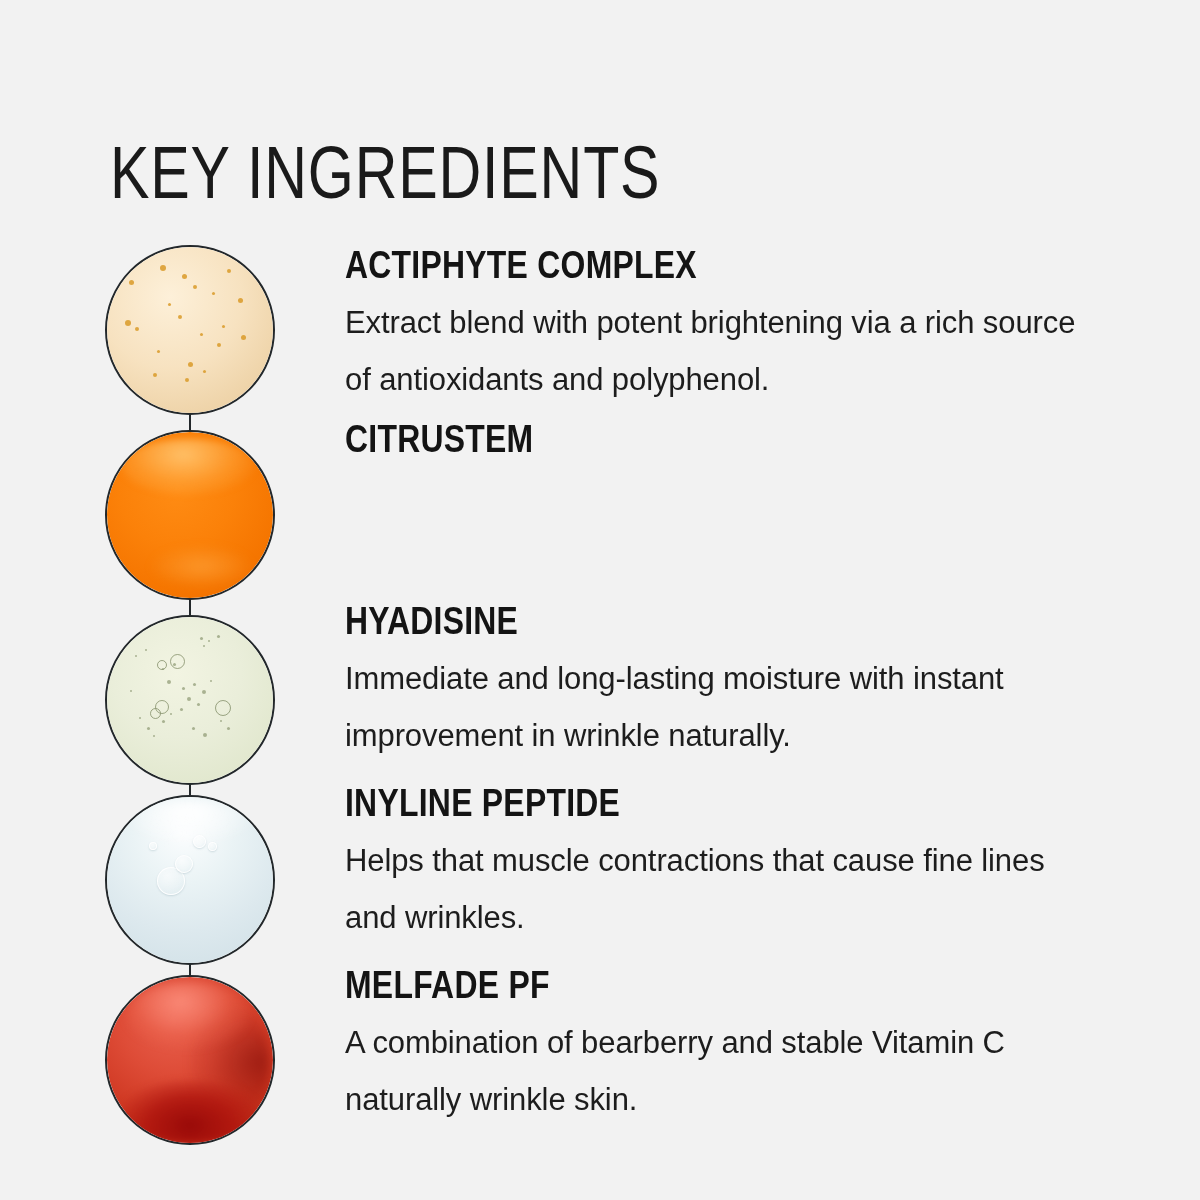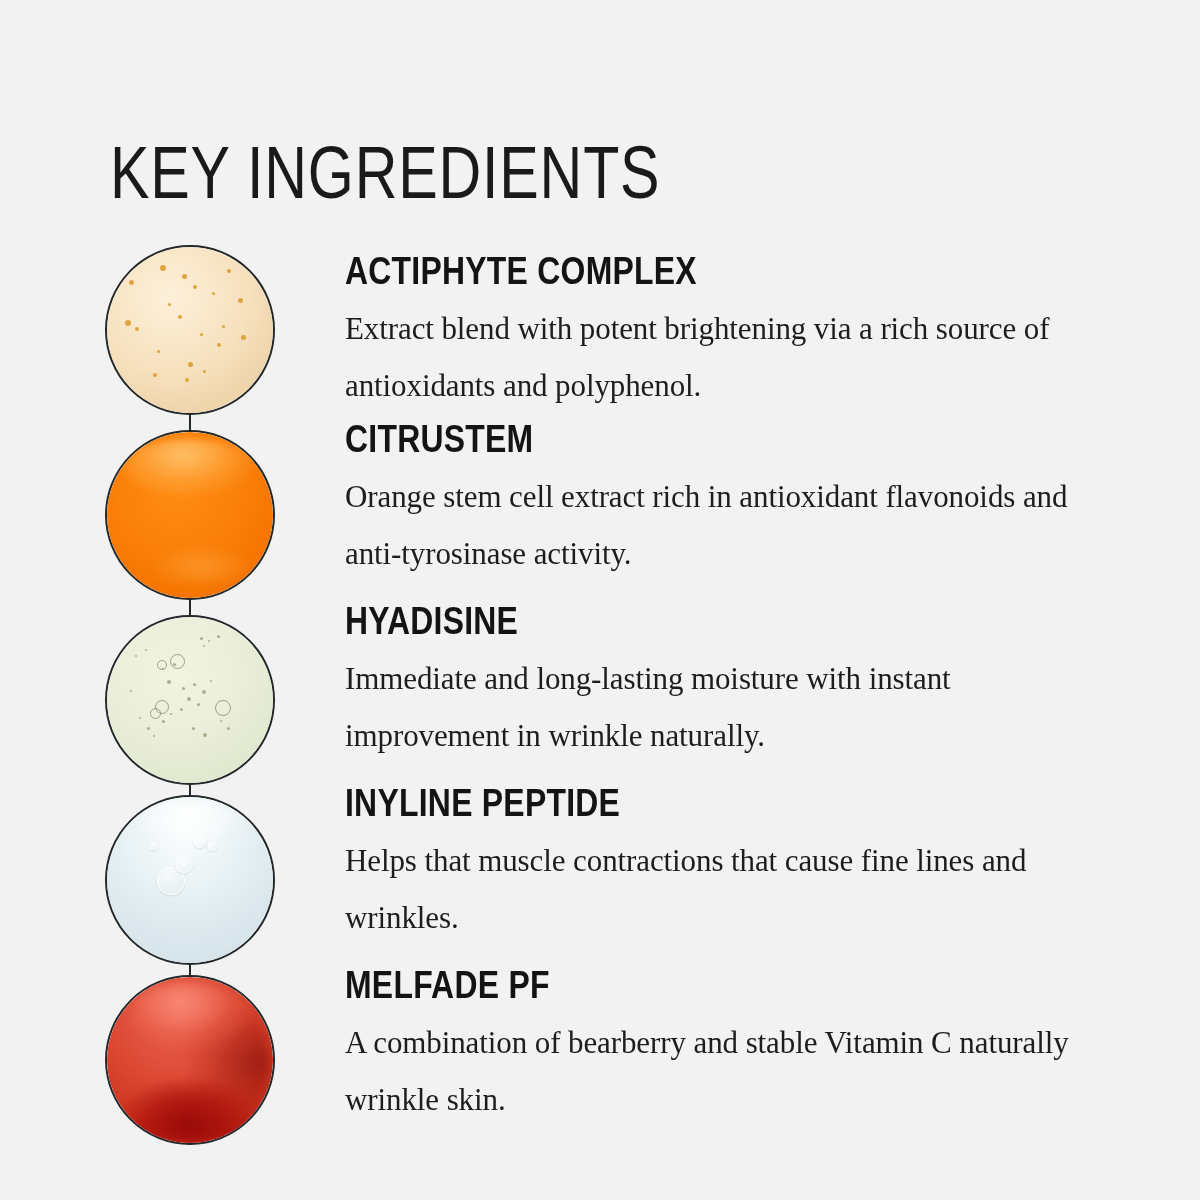--- a/index.html
+++ b/index.html
@@ -178,40 +178,40 @@
     position: absolute;
     left: 345px;
     top: 236px;
     width: 760px;
   }
   .ingredient {
     position: absolute;
     left: 0;
     width: 760px;
   }
-  .ing-0 { top: 14px; }
+  .ing-0 { top: 8px; }
   .ing-1 { top: 182px; }
   .ing-2 { top: 364px; }
   .ing-3 { top: 546px; }
   .ing-4 { top: 728px; }
 
   .ing-name {
     font-family: "Liberation Sans Narrow", "Liberation Sans", sans-serif;
     font-size: 38px;
     line-height: 42px;
     font-weight: 700;
     letter-spacing: 0.3px;
     color: #141414;
     transform: scaleX(0.84);
     transform-origin: left center;
     white-space: nowrap;
     margin: 0 0 8px 0;
   }
   .ing-desc {
-    font-family: Liberation Serif, serif;
+    font-family: Liberation Sans, sans-serif;
     font-size: 31px;
     line-height: 57px;
     font-weight: 400;
     color: #1d1d1d;
     letter-spacing: -0.1px;
     margin: 0;
     max-width: 745px;
   }
 </style>
 </head>
@@ -314,21 +314,20 @@
 
   <div class="ingredients">
 
     <div class="ingredient ing-0">
       <div class="ing-name">ACTIPHYTE COMPLEX</div>
       <p class="ing-desc">Extract blend with potent brightening via a rich source of antioxidants and polyphenol.</p>
     </div>
 
     <div class="ingredient ing-1">
       <div class="ing-name">CITRUSTEM</div>
-      <p class="ing-desc">Orange stem cell extract rich in antioxidant flavonoids and anti-tyrosinase activity.</p>
     </div>
 
     <div class="ingredient ing-2">
       <div class="ing-name">HYADISINE</div>
       <p class="ing-desc">Immediate and long-lasting moisture with instant improvement in wrinkle naturally.</p>
     </div>
 
     <div class="ingredient ing-3">
       <div class="ing-name">INYLINE PEPTIDE</div>
       <p class="ing-desc">Helps that muscle contractions that cause fine lines and wrinkles.</p>

